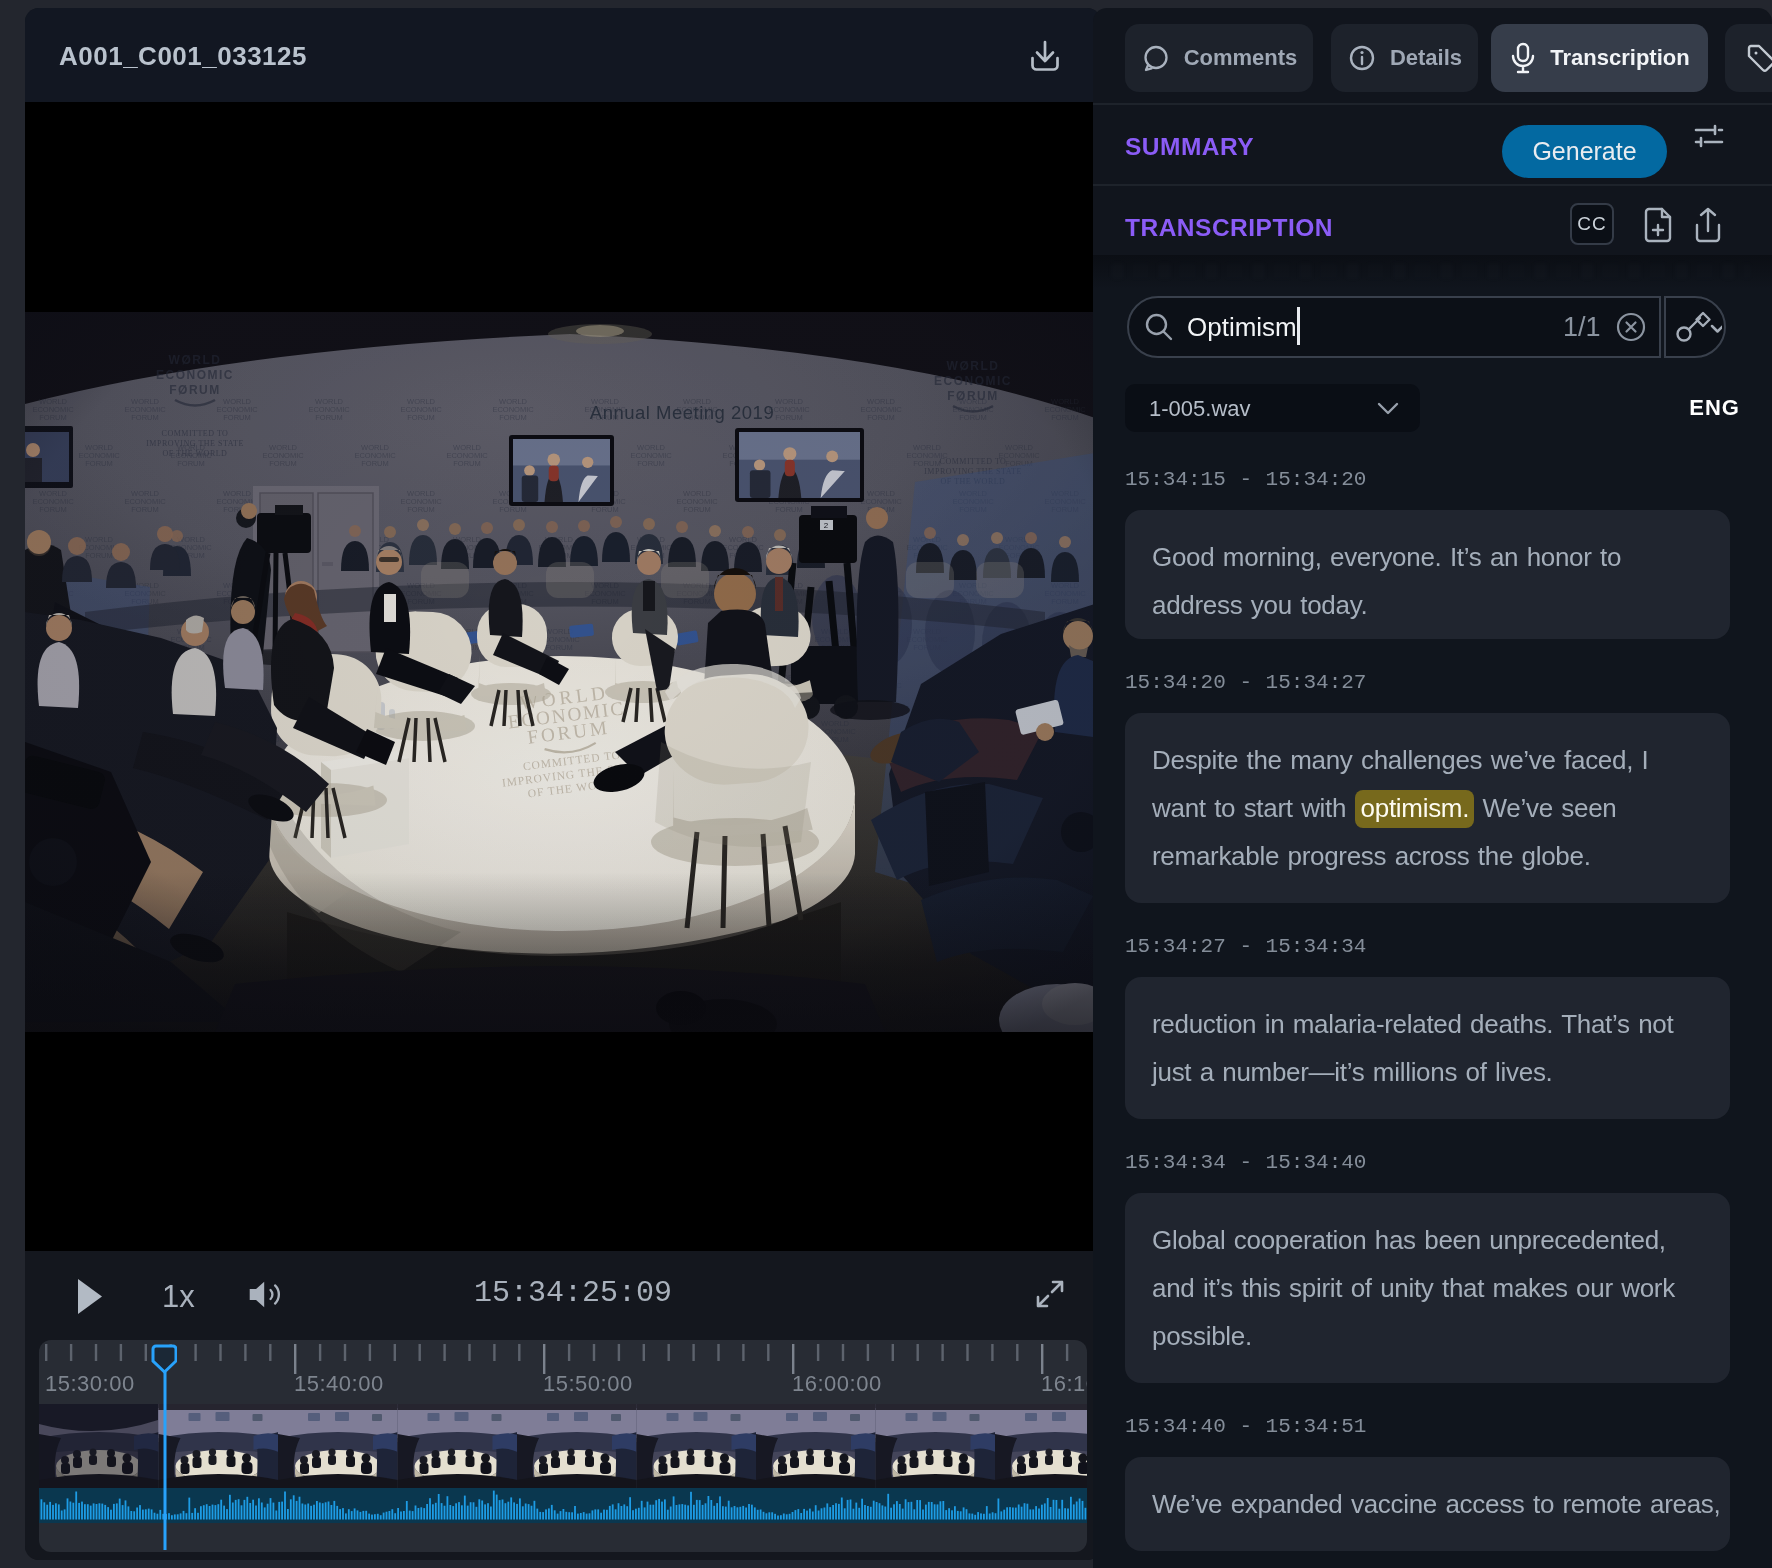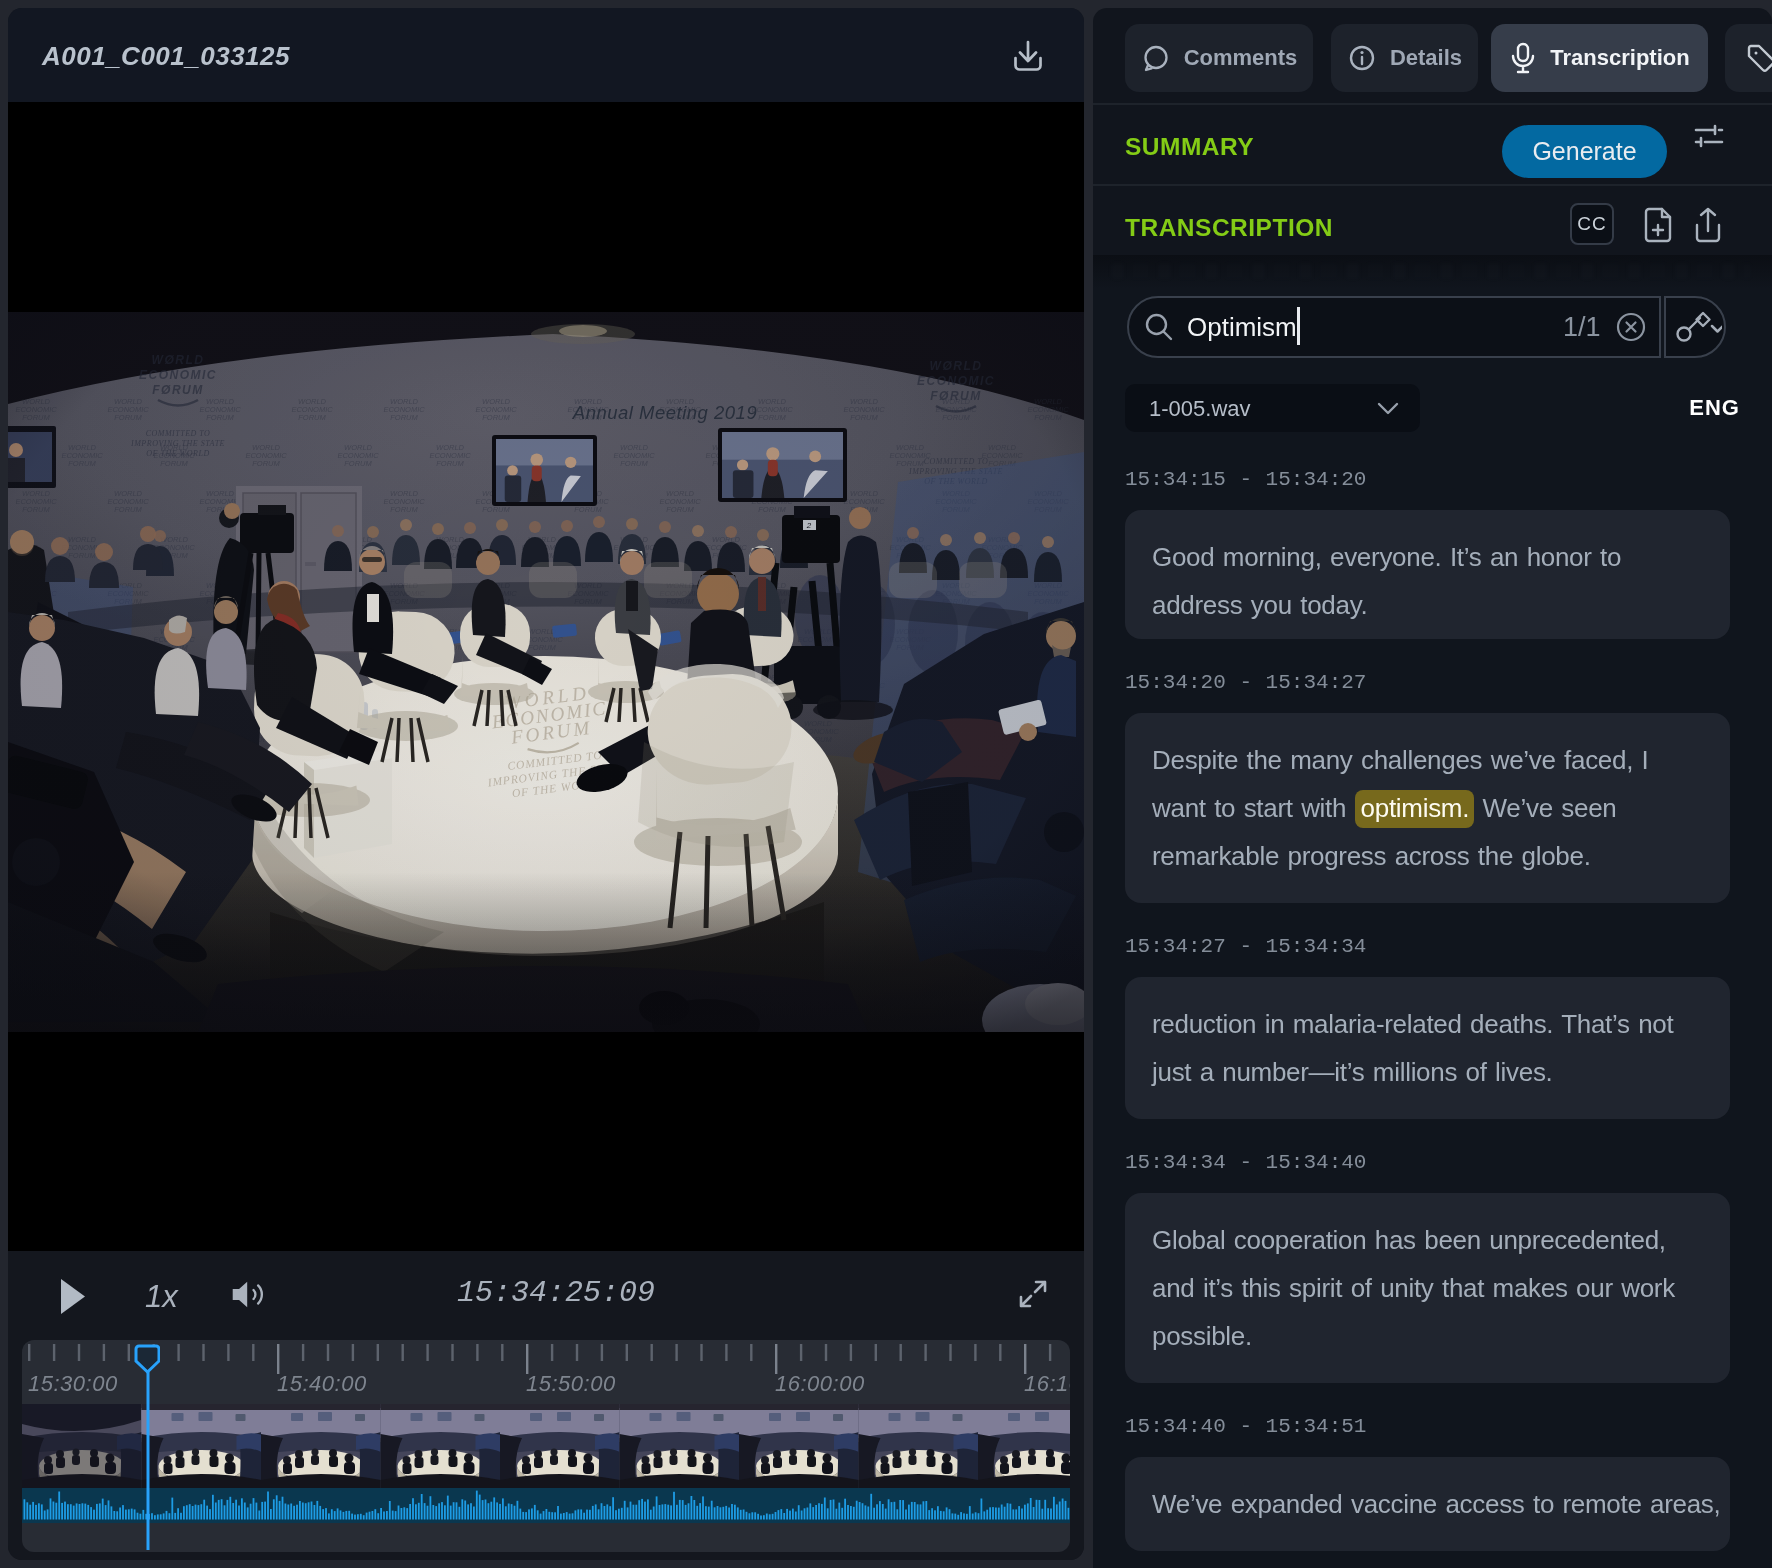--- a/index.html
+++ b/index.html
@@ -1,34 +1,34 @@
 <!DOCTYPE html>
 <html><head><meta charset="utf-8">
 <style>
 * { margin:0; padding:0; box-sizing:border-box; }
 html,body { width:1772px; height:1568px; background:#23262e; font-family:"Liberation Sans",sans-serif; overflow:hidden; }
 .abs { position:absolute; }
 #page { position:relative; width:1772px; height:1568px; }
 
-#lp { position:absolute; left:8px; top:8px; width:1076px; height:1552px; background:#14181f; border-radius:14px; overflow:hidden;font-style:italic; }
+#lp { position:absolute; left:25px; top:8px; width:1076px; height:1552px; background:#14181f; border-radius:14px; overflow:hidden; }
 #ltitle { position:absolute; left:0; top:0; width:1076px; height:94px; background:#121722; }
 #ltitle .name { position:absolute; left:34px; top:33px; font-size:26px; font-weight:bold; color:#b9c2cd; letter-spacing:0.5px; }
 #video { position:absolute; left:0; top:94px; width:1076px; height:1149px; background:#000; }
 #photo { position:absolute; left:0; top:210px; width:1076px; height:720px; }
 #controls { position:absolute; left:0; top:1243px; width:1076px; height:309px; background:#14171e; }
 .ctl-ic { position:absolute; top:21px; }
 #timecode { position:absolute; left:0; top:25px; width:1096px; text-align:center; font-family:"Liberation Mono",monospace; font-size:30px; color:#a9b1bc; letter-spacing:0px; }
 #strip { position:absolute; left:14px; top:89px; width:1048px; height:212px; background:#282c34; border-radius:12px; overflow:hidden; }
 #playhead { position:absolute; left:118px; top:93px; width:34px; height:216px; }
 
 #rp { position:absolute; left:1093px; top:8px; width:679px; height:1560px; background:#11151d; border-radius:14px 14px 0 0; overflow:hidden; }
 .tabbtn { position:absolute; top:16px; height:68px; background:#1d222b; border-radius:14px; color:#9fa8b5; font-size:22px; font-weight:bold; display:flex; align-items:center; justify-content:center; gap:13px; }
 .tabbtn.active { background:#363d4a; color:#f2f4f7; }
 .hr { position:absolute; left:0; width:679px; height:2px; background:#1e232b; }
-.sechead { position:absolute; left:32px; font-size:24.5px; font-weight:bold; color:#84cc16; letter-spacing:0.5px; }
+.sechead { position:absolute; left:32px; font-size:24.5px; font-weight:bold; color:#8b5cf6; letter-spacing:0.5px; }
 #genbtn { position:absolute; left:409px; top:117px; width:165px; height:53px; background:#0369a1; border-radius:27px; color:#e9ecf0; font-size:25px; display:flex; align-items:center; justify-content:center; }
 #ccbtn { position:absolute; left:477px; top:195px; width:44px; height:42px; background:#0b0f16; border:2px solid #343b47; border-radius:8px; color:#ccd3da; font-size:19px; display:flex; align-items:center; justify-content:center; letter-spacing:1px; }
 #scroll { position:absolute; left:0; top:247px; width:679px; height:1313px; background:#10151d; overflow:hidden; }
 #searchpill { position:absolute; left:34px; top:41px; width:599px; height:62px; }
 #seg1 { position:absolute; left:0; top:0; width:534px; height:62px; border:2px solid #39404c; border-radius:31px 0 0 31px; background:#0c1017; }
 
 #seg2 { position:absolute; left:537px; top:0; width:62px; height:62px; border:2px solid #39404c; border-radius:0 31px 31px 0; background:#0c1017; }
 #opt { position:absolute; left:60px; top:16px; font-size:26px; color:#f2f4f6; }
 #caret { position:absolute; left:170px; top:11px; width:3px; height:38px; background:#e8ebef; }
 #cnt { position:absolute; left:436px; top:16px; font-size:27px; color:#8b94a0; }

